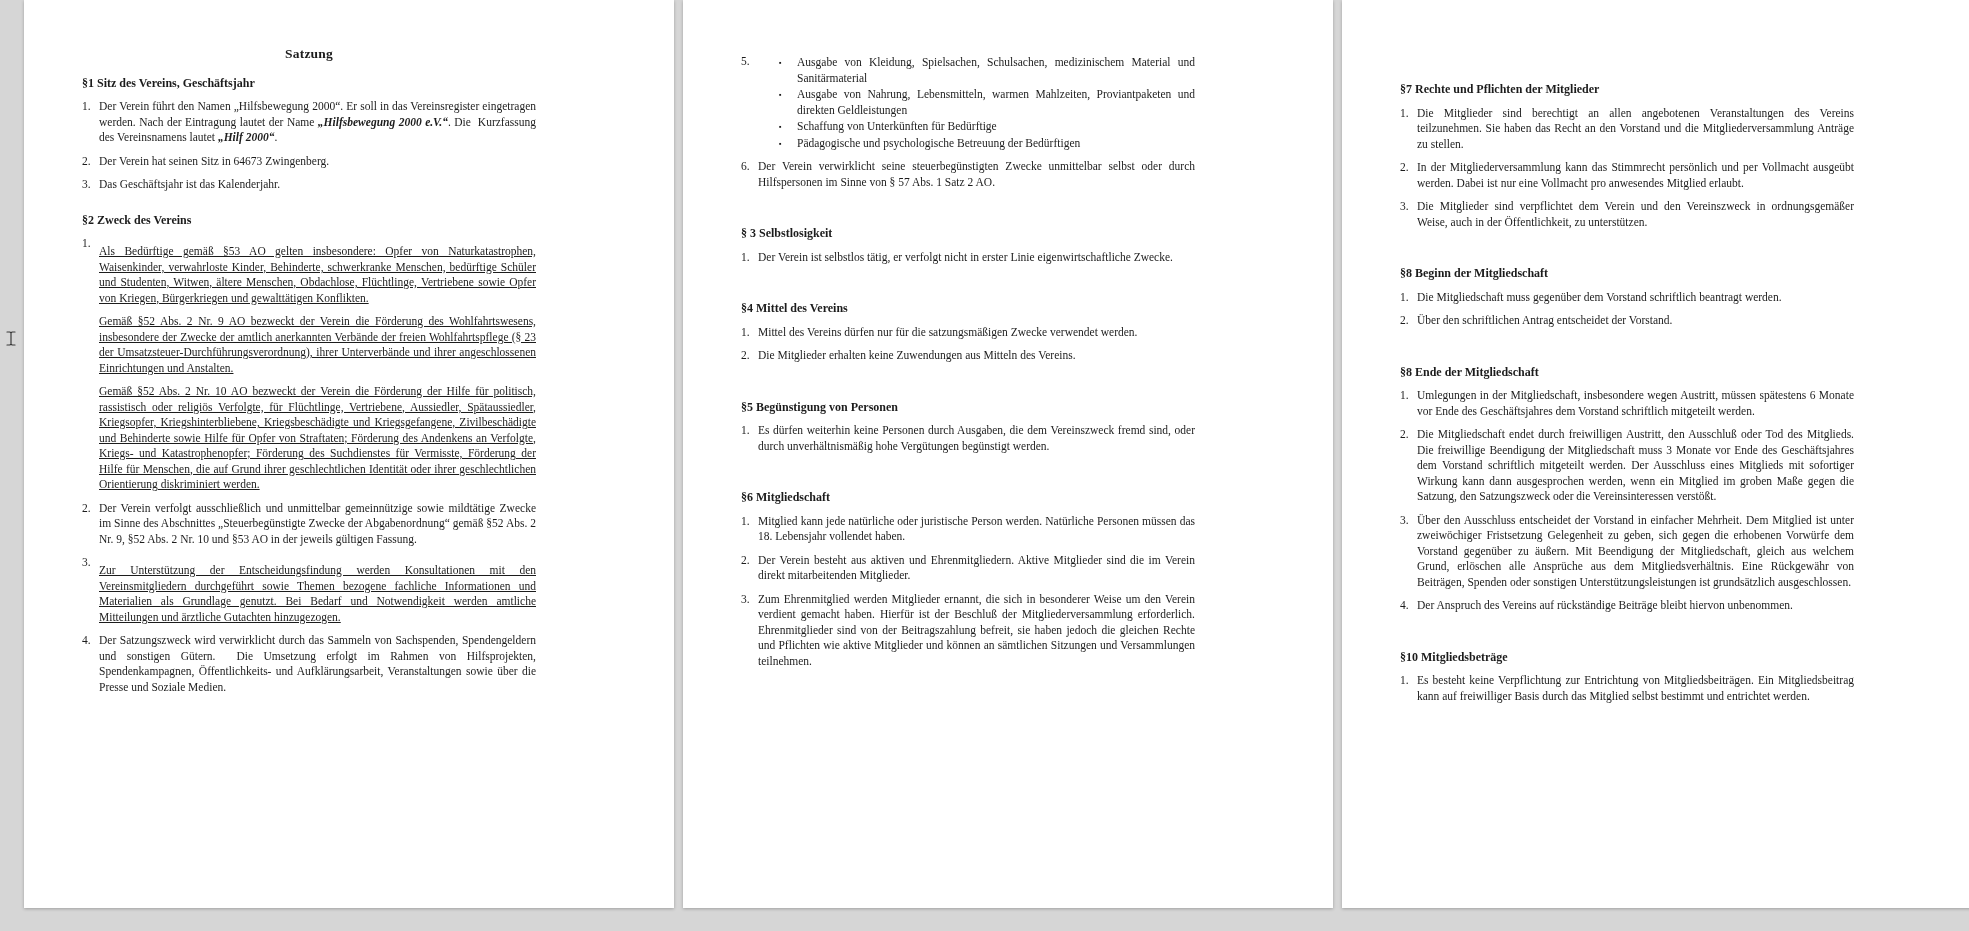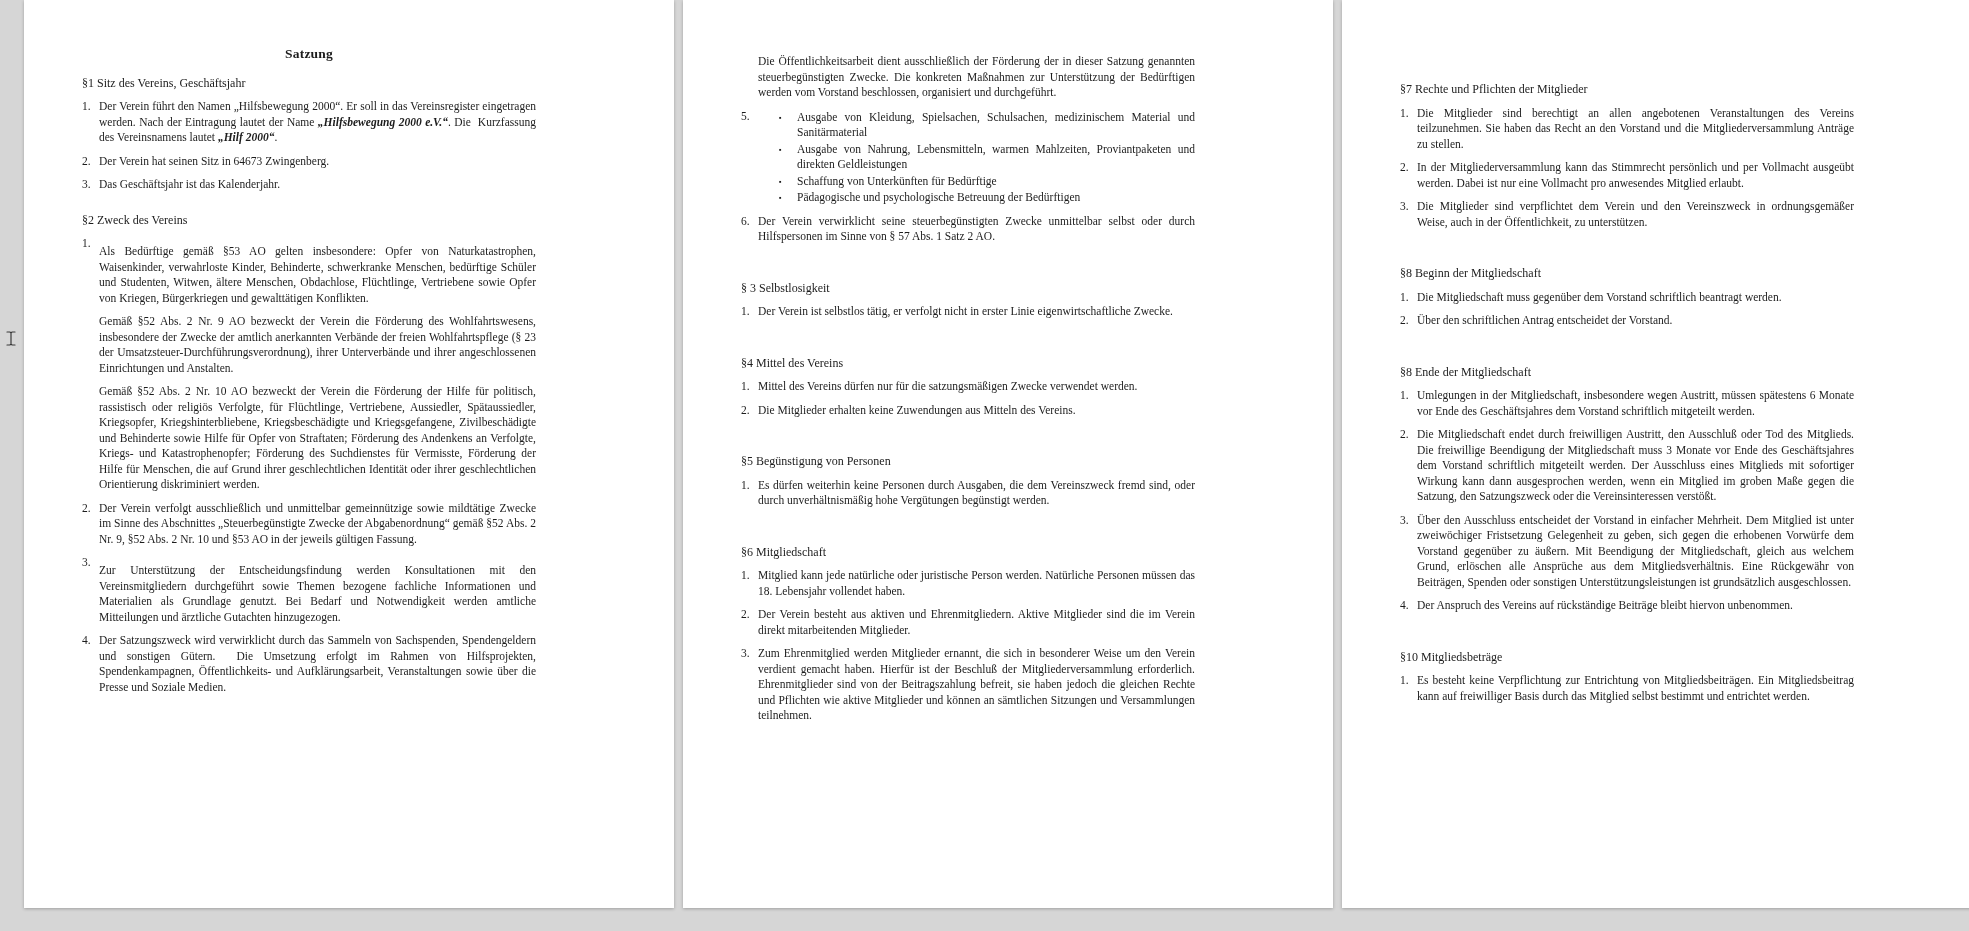--- a/index.html
+++ b/index.html
@@ -18,28 +18,28 @@
   }
   .content {
     padding:46px 138px 0 58px;
     font-size:11.5px;
     line-height:15.5px;
   }
   .doc-title {
     text-align:center; font-weight:bold; font-size:13.5px;
     margin-bottom:12px; letter-spacing:0.2px;
   }
-  .heading { font-weight:normal; font-size:12px; margin-top:36px; margin-bottom:2px; }
+  .heading { font-weight:bold; font-size:12px; margin-top:36px; margin-bottom:2px; }
   .page1 .heading { margin-top:20px; }
   .doc-title + .heading { margin-top:14px; }
   .item { display:flex; margin-top:8px; }
   .num { width:17px; flex:none; }
   .body { flex:1; text-align:justify; }
   .body > span { display:block; text-align:justify; }
-  .sub { margin-top:8px; text-align:justify; }
+  .sub { margin-top:8px; text-align:justify;text-decoration:underline; }
   .para { margin-left:17px; margin-top:8px; text-align:justify; }
   .b { font-weight:bold;font-style:italic; }
   .bullet { display:flex; margin-left:21px; margin-top:1px; }
   .body > span + .bullet { margin-top:8px; }
   .marker { width:18px; flex:none; font-size:7.5px; line-height:15.5px; }
   .btext { flex:1; text-align:justify; }
   .cursor-icon {
     position:absolute; left:5px; top:331px; width:12px; height:15px;
     color:#3a3a3a;
   }
@@ -94,21 +94,20 @@
         <div class="item">
           <div class="num">4.</div>
           <div class="body">
             <span><span>Der Satzungszweck wird verwirklicht durch das Sammeln von Sachspenden, Spendengeldern und sonstigen Gütern.&nbsp; Die Umsetzung erfolgt im Rahmen von Hilfsprojekten, Spendenkampagnen, Öffentlichkeits- und Aufklärungsarbeit, Veranstaltungen sowie über die Presse und Soziale Medien.</span></span>
           </div>
         </div>
       </div>
   </div>
   <div class="page page2">
     <div class="content">
-        <div class="para">Die Öffentlichkeitsarbeit dient ausschließlich der Förderung der in dieser Satzung genannten steuerbegünstigten Zwecke. Die konkreten Maßnahmen zur Unterstützung der Bedürftigen werden vom Vorstand beschlossen, organisiert und durchgeführt.</div>
         <div class="item">
           <div class="num">5.</div>
           <div class="body">
             <div class="bullet">
               <span class="marker">▪</span>
               <span class="btext">Ausgabe von Kleidung, Spielsachen, Schulsachen, medizinischem Material und Sanitärmaterial</span>
             </div>
             <div class="bullet">
               <span class="marker">▪</span>
               <span class="btext">Ausgabe von Nahrung, Lebensmitteln, warmen Mahlzeiten, Proviantpaketen und direkten Geldleistungen</span>

